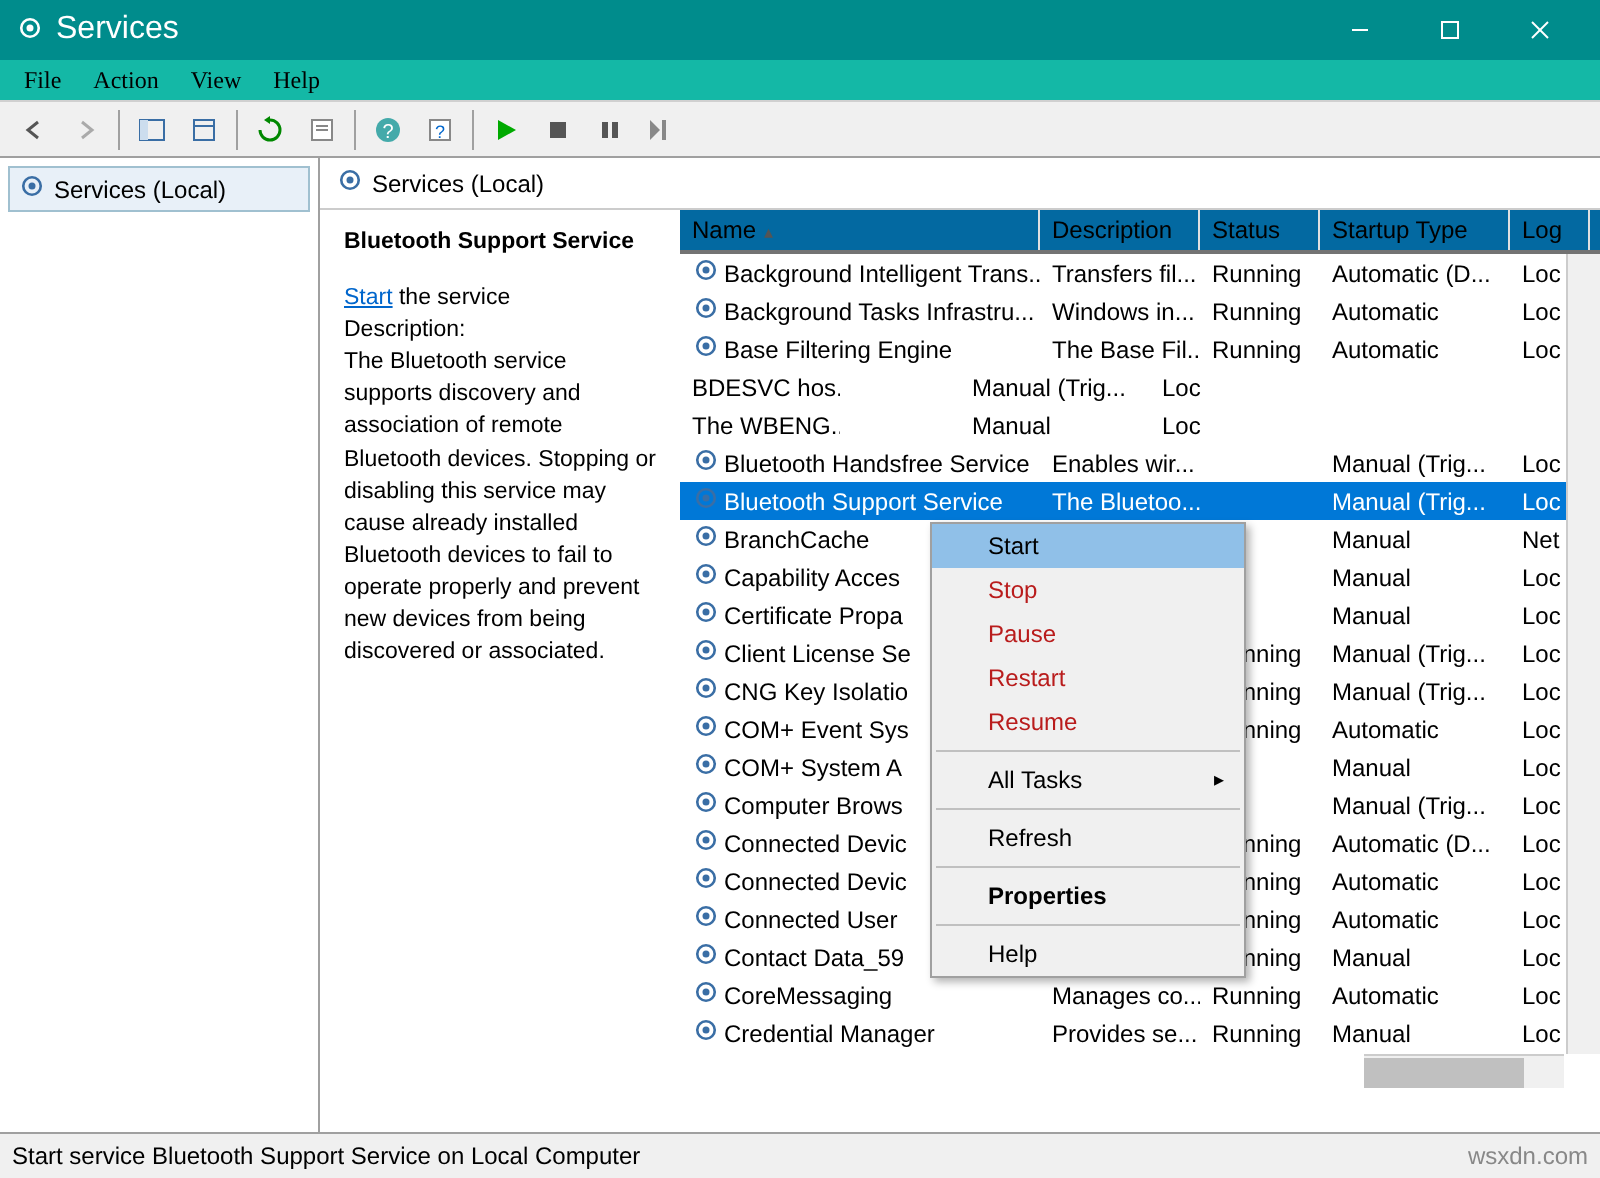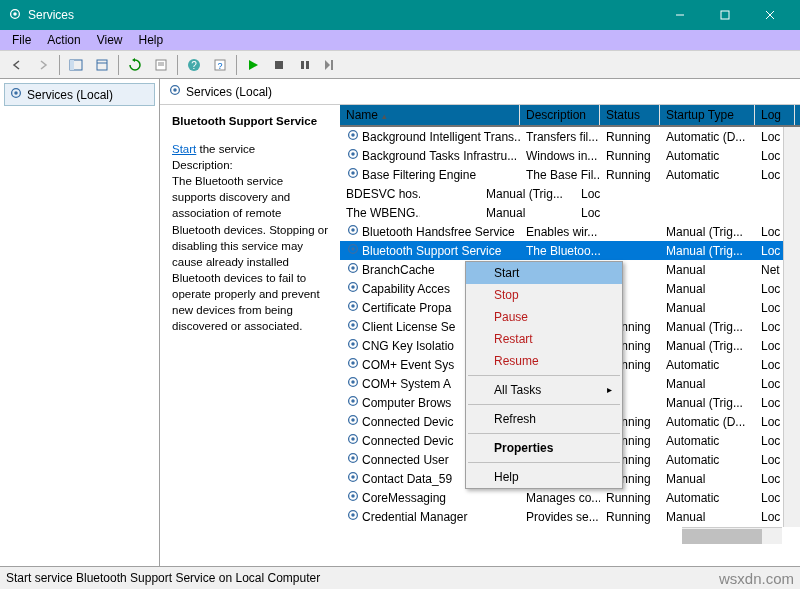--- a/index.html
+++ b/index.html
@@ -2,26 +2,26 @@
 <html><head>
 <meta charset="utf-8">
 <style>
   * { box-sizing: border-box; }
   html, body { margin:0; padding:0; font-family: "Segoe UI", Tahoma, sans-serif; font-size:12px; color:#000; }
   body { width:800px; height:589px; background:#fff; overflow:hidden; position:relative; }
 
   
   .titlebar { height:30px; background:#008c8c; color:#fff; display:flex; align-items:center; padding:0 8px; }
   .titlebar .icon { margin-right:6px; }
-  .titlebar .title { font-size:12px; flex:1; }
+  .titlebar .title { font-size:16px; flex:1; }
   .titlebar .winbtn { width:45px; height:30px; display:flex; align-items:center; justify-content:center; color:#fff; }
   .titlebar .winbtn svg { stroke:#fff; fill:none; }
 
   
-  .menubar { height:21px; background:#c4b5fd; display:flex; align-items:center; padding:0 4px; border-bottom:1px solid #d0d0d0; }
+  .menubar { height:21px; background:#14b8a6; display:flex; align-items:center; padding:0 4px; border-bottom:1px solid #d0d0d0;font-family:Liberation Serif, serif; }
   .menubar .item { padding:2px 8px; }
 
   
   .toolbar { height:28px; background:#f0f0f0; border-bottom:1px solid #a0a0a0; display:flex; align-items:center; padding:0 4px; gap:0; }
   .toolbar .btn { width:24px; height:24px; display:flex; align-items:center; justify-content:center; margin:0 1px; border:1px solid transparent; }
   .toolbar .sep { width:1px; height:20px; background:#a0a0a0; margin:0 3px; }
 
   
   .main { display:flex; height:487px; }
   .left-tree { width:160px; border-right:1px solid #a0a0a0; background:#fff; padding:4px; }
@@ -65,21 +65,21 @@
   .ctx-menu .sep { height:1px; background:#c0c0c0; margin:3px 2px; }
   .ctx-menu .mi .arrow { position:absolute; right:10px; top:5px; font-size:10px; }
 
   
   .tabs { position:absolute; bottom:0; left:160px; right:0; height:22px; border-top:1px solid #a0a0a0; background:#f0f0f0; display:flex; align-items:flex-end; padding-left:8px; }
   .tabs .tab { border:1px solid #888; border-top:none; padding:2px 12px; margin-right:-1px; font-size:12px; background:#e8e8e8; border-radius:0 0 4px 4px; }
   .tabs .tab.active { background:#fff; }
 
   
   .statusbar { position:absolute; bottom:0; left:0; right:0; height:23px; border-top:1px solid #a0a0a0; background:#f0f0f0; display:flex; align-items:center; padding:0 6px; font-size:12px;text-align:right; }
-  .statusbar .brand { margin-left:auto; color:#888; font-size:15px; }
+  .statusbar .brand { margin-left:auto; color:#888; font-size:12px; }
 
   
   .hscroll { position:absolute; bottom:22px; left:342px; right:18px; height:17px; background:#f0f0f0; border-top:1px solid #ccc; }
   .hscroll .thumb { position:absolute; left:0; top:1px; width:80px; height:15px; background:#c0c0c0; }
   .vscroll { position:absolute; top:22px; bottom:39px; right:0; width:17px; background:#f0f0f0; border-left:1px solid #ccc; }
 </style>
 </head>
 <body>
 
 <div class="titlebar">

